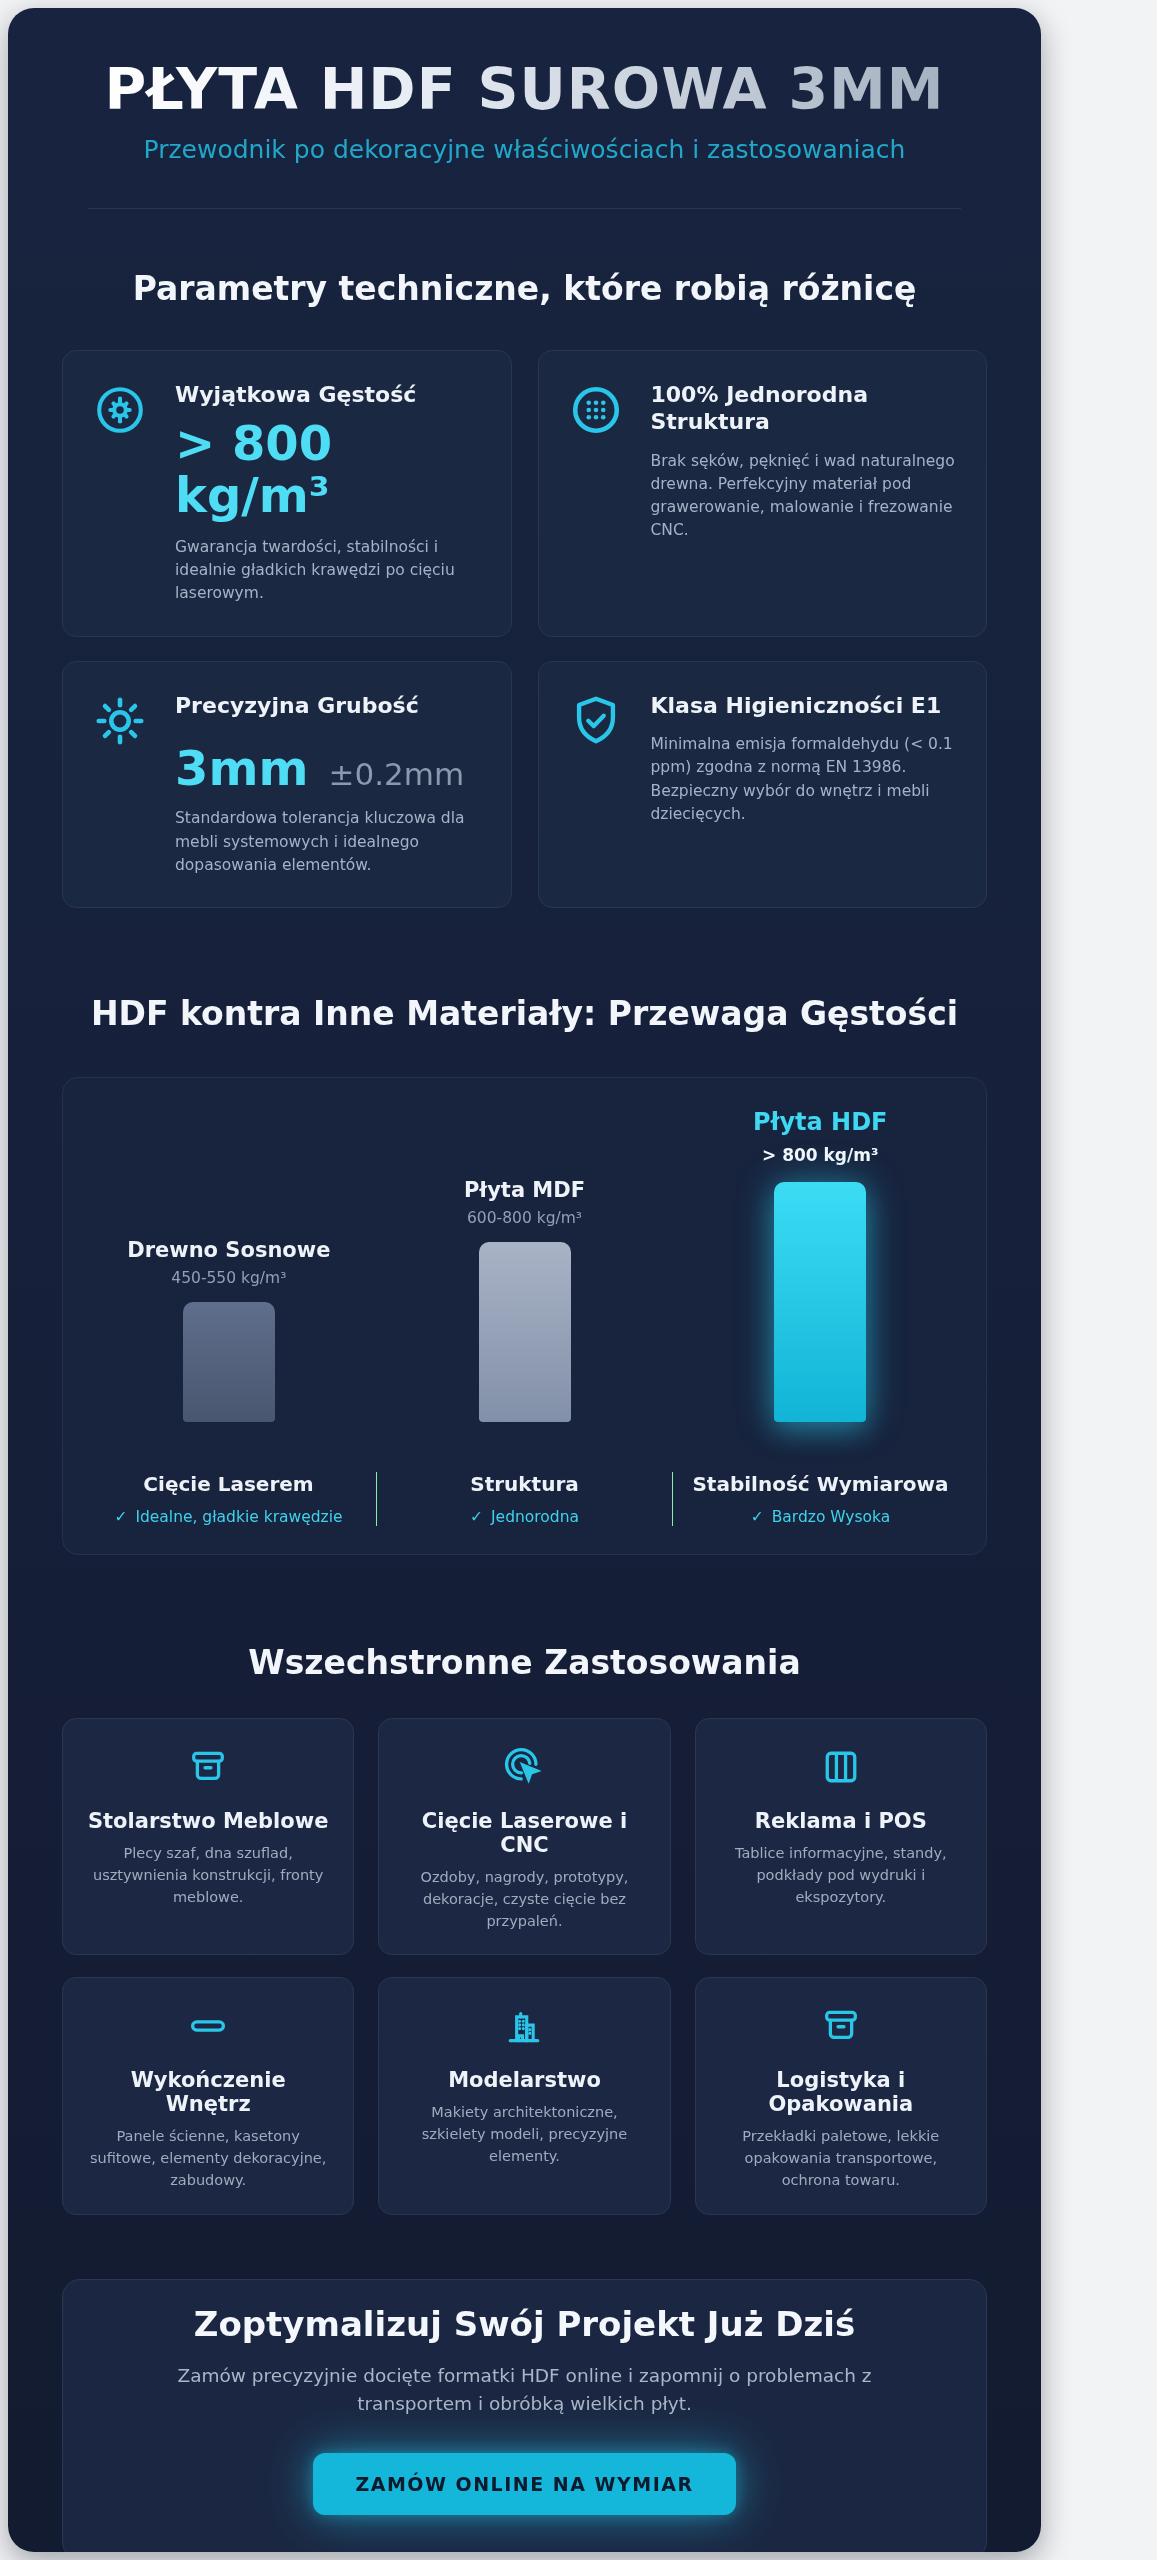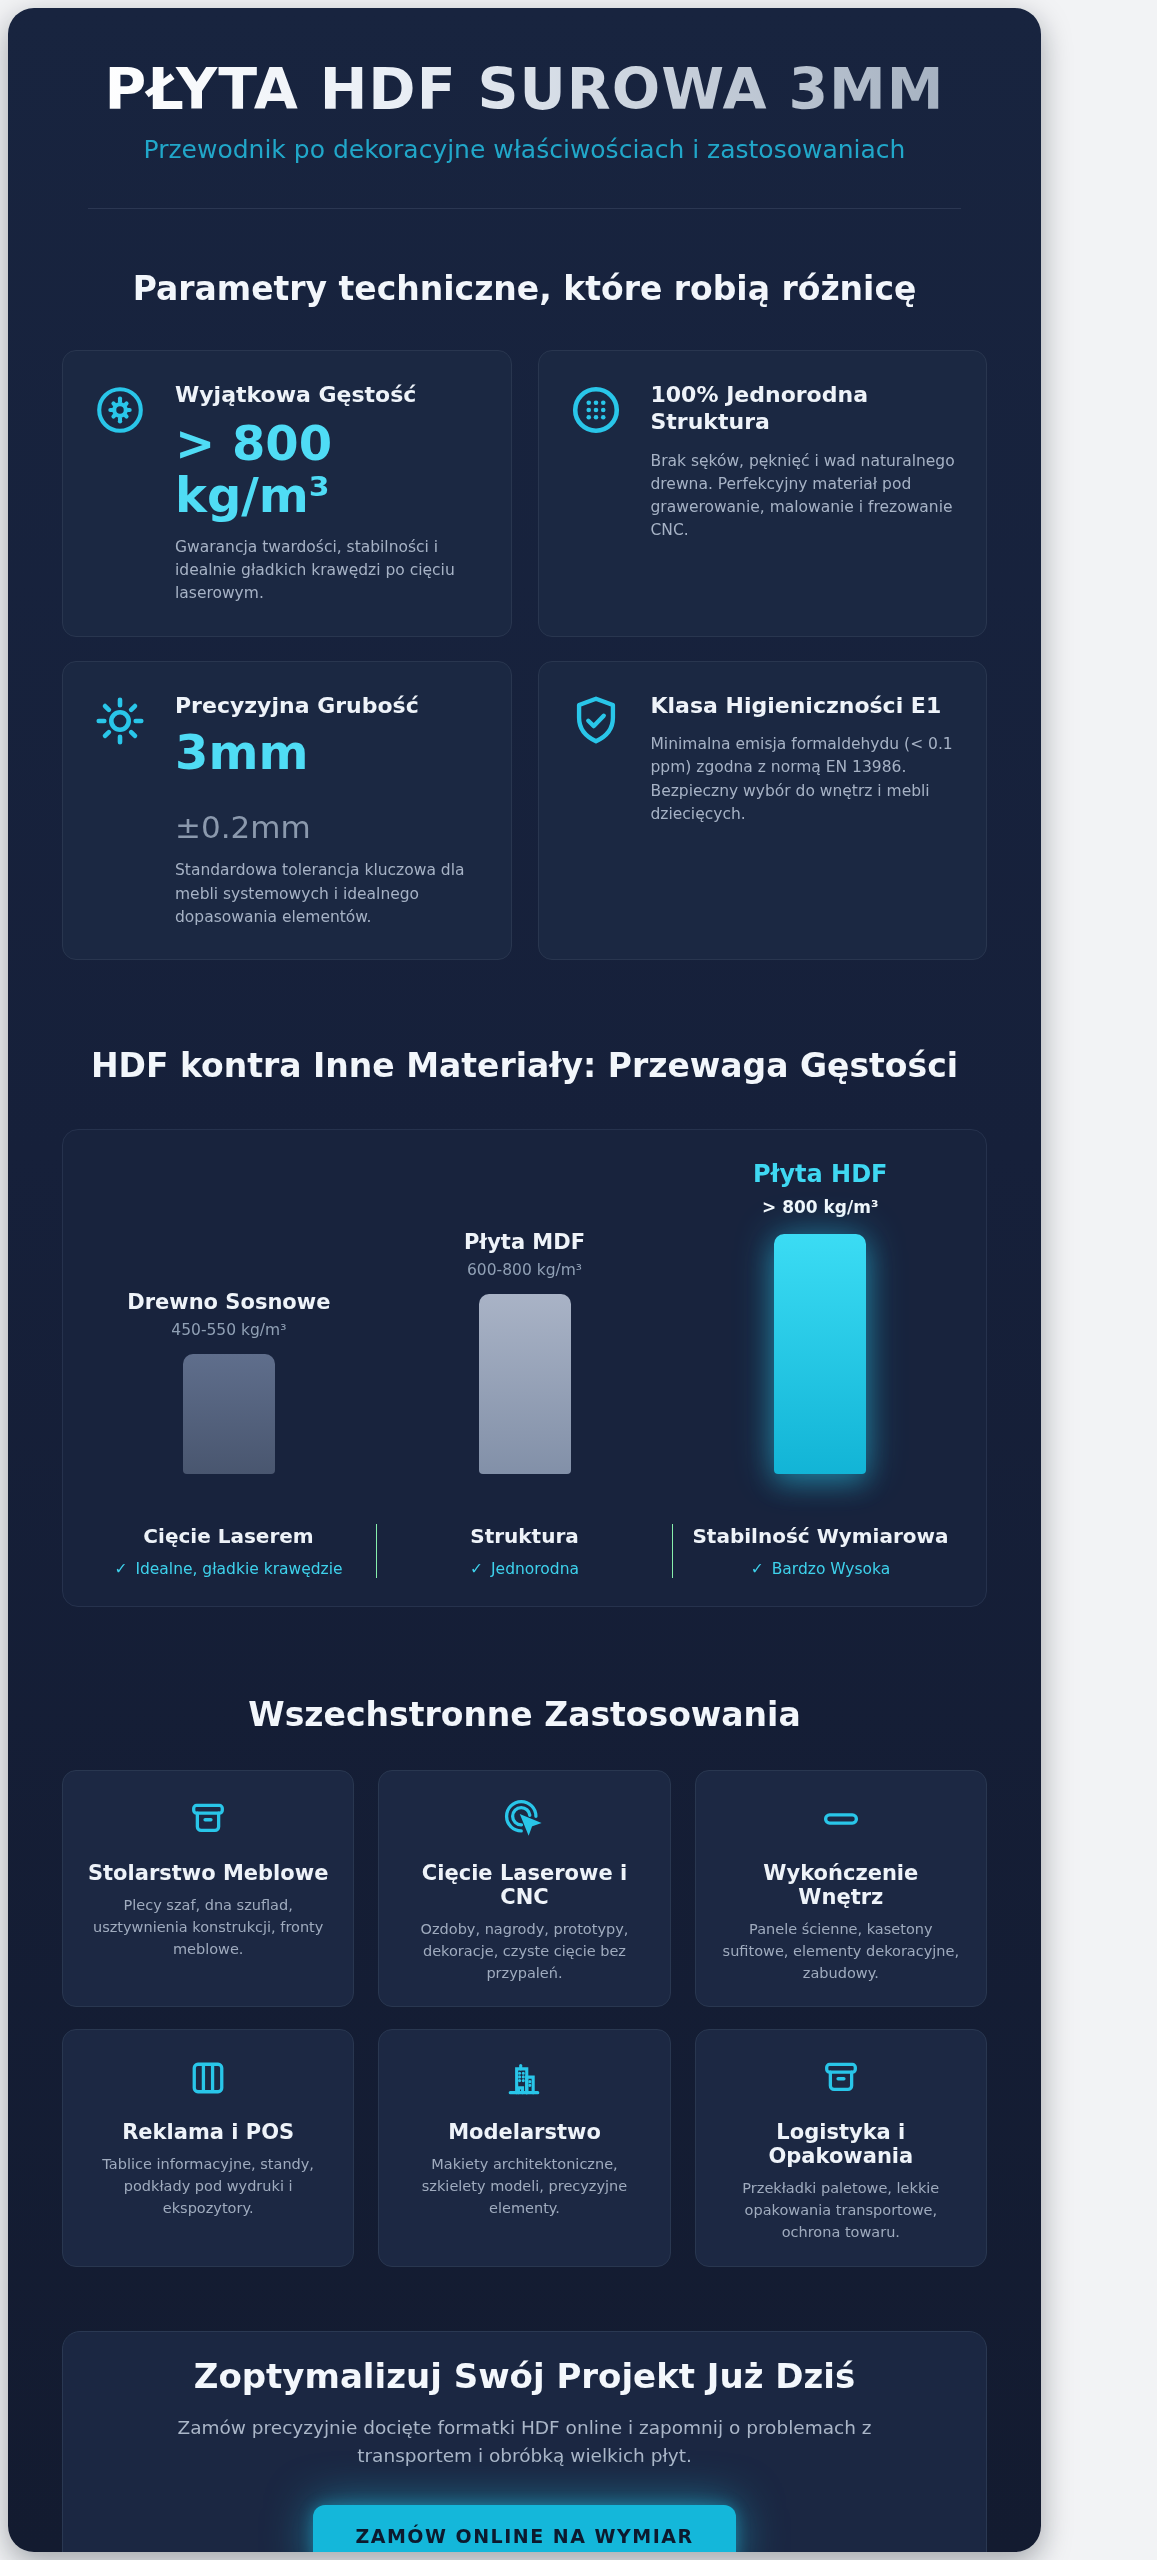--- a/index.html
+++ b/index.html
@@ -42,21 +42,21 @@
   .params-grid{margin:42px 54px 0;display:grid;grid-template-columns:1fr 1fr;gap:24px 26px;}
   .pcard{
     background:#1b2842;border:1px solid #29364f;border-radius:14px;
     padding:30px 28px;display:flex;gap:22px;align-items:flex-start;
   }
   .pcard .ic{flex:none;width:62px;color:var(--accent);}
   .pcard .ic svg{width:58px;height:58px;display:block;}
   .pcard-title{font-size:22px;font-weight:bold;color:#eef3f9;line-height:1.25;}
   .pcard-title.w-narrow{max-width:250px;}
   .pcard-value{margin-top:10px;font-size:48px;font-weight:bold;color:var(--accent-bright);line-height:1.08;max-width:250px;}
-  .pcard-value-row{margin-top:8px;display:flex;align-items:baseline;gap:32px;flex-direction:column;}
+  .pcard-value-row{margin-top:24px;display:flex;align-items:baseline;gap:20px;}
   .pcard-value-row .v{font-size:48px;font-weight:bold;color:var(--accent-bright);line-height:1.05;}
   .pcard-value-row .tol{font-size:31px;color:#8b99ad;}
   .pcard-desc{margin-top:14px;font-size:15.5px;color:#a6b2c5;line-height:1.5;max-width:380px;}
   
   .chart-panel{
     margin:44px 54px 0;background:#18233d;border:1px solid #26324d;border-radius:16px;
     padding:28px 18px 0;
   }
   .bars-row{display:flex;align-items:flex-end;height:316px;}
   .bar-col{flex:1;display:flex;flex-direction:column;align-items:center;justify-content:flex-end;}
@@ -255,37 +255,37 @@
           <circle cx="10.5" cy="10.5" r="4.7" pathLength="100" stroke-dasharray="75 25" stroke-dashoffset="75"></circle>
           <path d="M10.6 10.2l3.9 9.6 1.5-4.2 4.2-1.5-9.6-3.9z" fill="currentColor" stroke="currentColor" stroke-width="1"></path>
         </svg>
       </div>
       <div class="acard-title">Cięcie Laserowe i CNC</div>
       <div class="acard-desc">Ozdoby, nagrody, prototypy, dekoracje, czyste cięcie bez przypaleń.</div>
     </div>
 
     <div class="acard">
       <div class="ic">
-        <svg viewBox="0 0 24 24" fill="none" stroke="currentColor" stroke-width="1.8">
-          <rect x="3.6" y="9.8" width="16.8" height="4.4" rx="2.2"></rect>
-        </svg>
-      </div>
-      <div class="acard-title">Wykończenie Wnętrz</div>
-      <div class="acard-desc">Panele ścienne, kasetony sufitowe, elementy dekoracyjne, zabudowy.</div>
-    </div>
-
-    <div class="acard">
-      <div class="ic">
         <svg viewBox="0 0 24 24" fill="none" stroke="currentColor" stroke-width="1.8" stroke-linejoin="round">
           <rect x="4.5" y="4.5" width="15" height="15" rx="2"></rect>
           <path d="M9.5 4.5v15M14.5 4.5v15"></path>
         </svg>
       </div>
       <div class="acard-title">Reklama i POS</div>
       <div class="acard-desc">Tablice informacyjne, standy, podkłady pod wydruki i ekspozytory.</div>
+    </div>
+
+    <div class="acard">
+      <div class="ic">
+        <svg viewBox="0 0 24 24" fill="none" stroke="currentColor" stroke-width="1.8">
+          <rect x="3.6" y="9.8" width="16.8" height="4.4" rx="2.2"></rect>
+        </svg>
+      </div>
+      <div class="acard-title">Wykończenie Wnętrz</div>
+      <div class="acard-desc">Panele ścienne, kasetony sufitowe, elementy dekoracyjne, zabudowy.</div>
     </div>
 
     <div class="acard">
       <div class="ic">
         <svg viewBox="0 0 24 24" fill="none" stroke="currentColor" stroke-width="1.7" stroke-linecap="round">
           <path d="M4.5 20h15"></path>
           <path d="M8 20V7h5.5v13"></path>
           <path d="M13.5 20v-8.5H17V20"></path>
           <path d="M10.2 7V5.2"></path>
           <path d="M9.6 9.4h.01M11.6 9.4h.01M9.6 11.4h.01M11.6 11.4h.01M9.6 13.4h.01M11.6 13.4h.01M15.2 14h.01M15.2 16h.01"></path>

